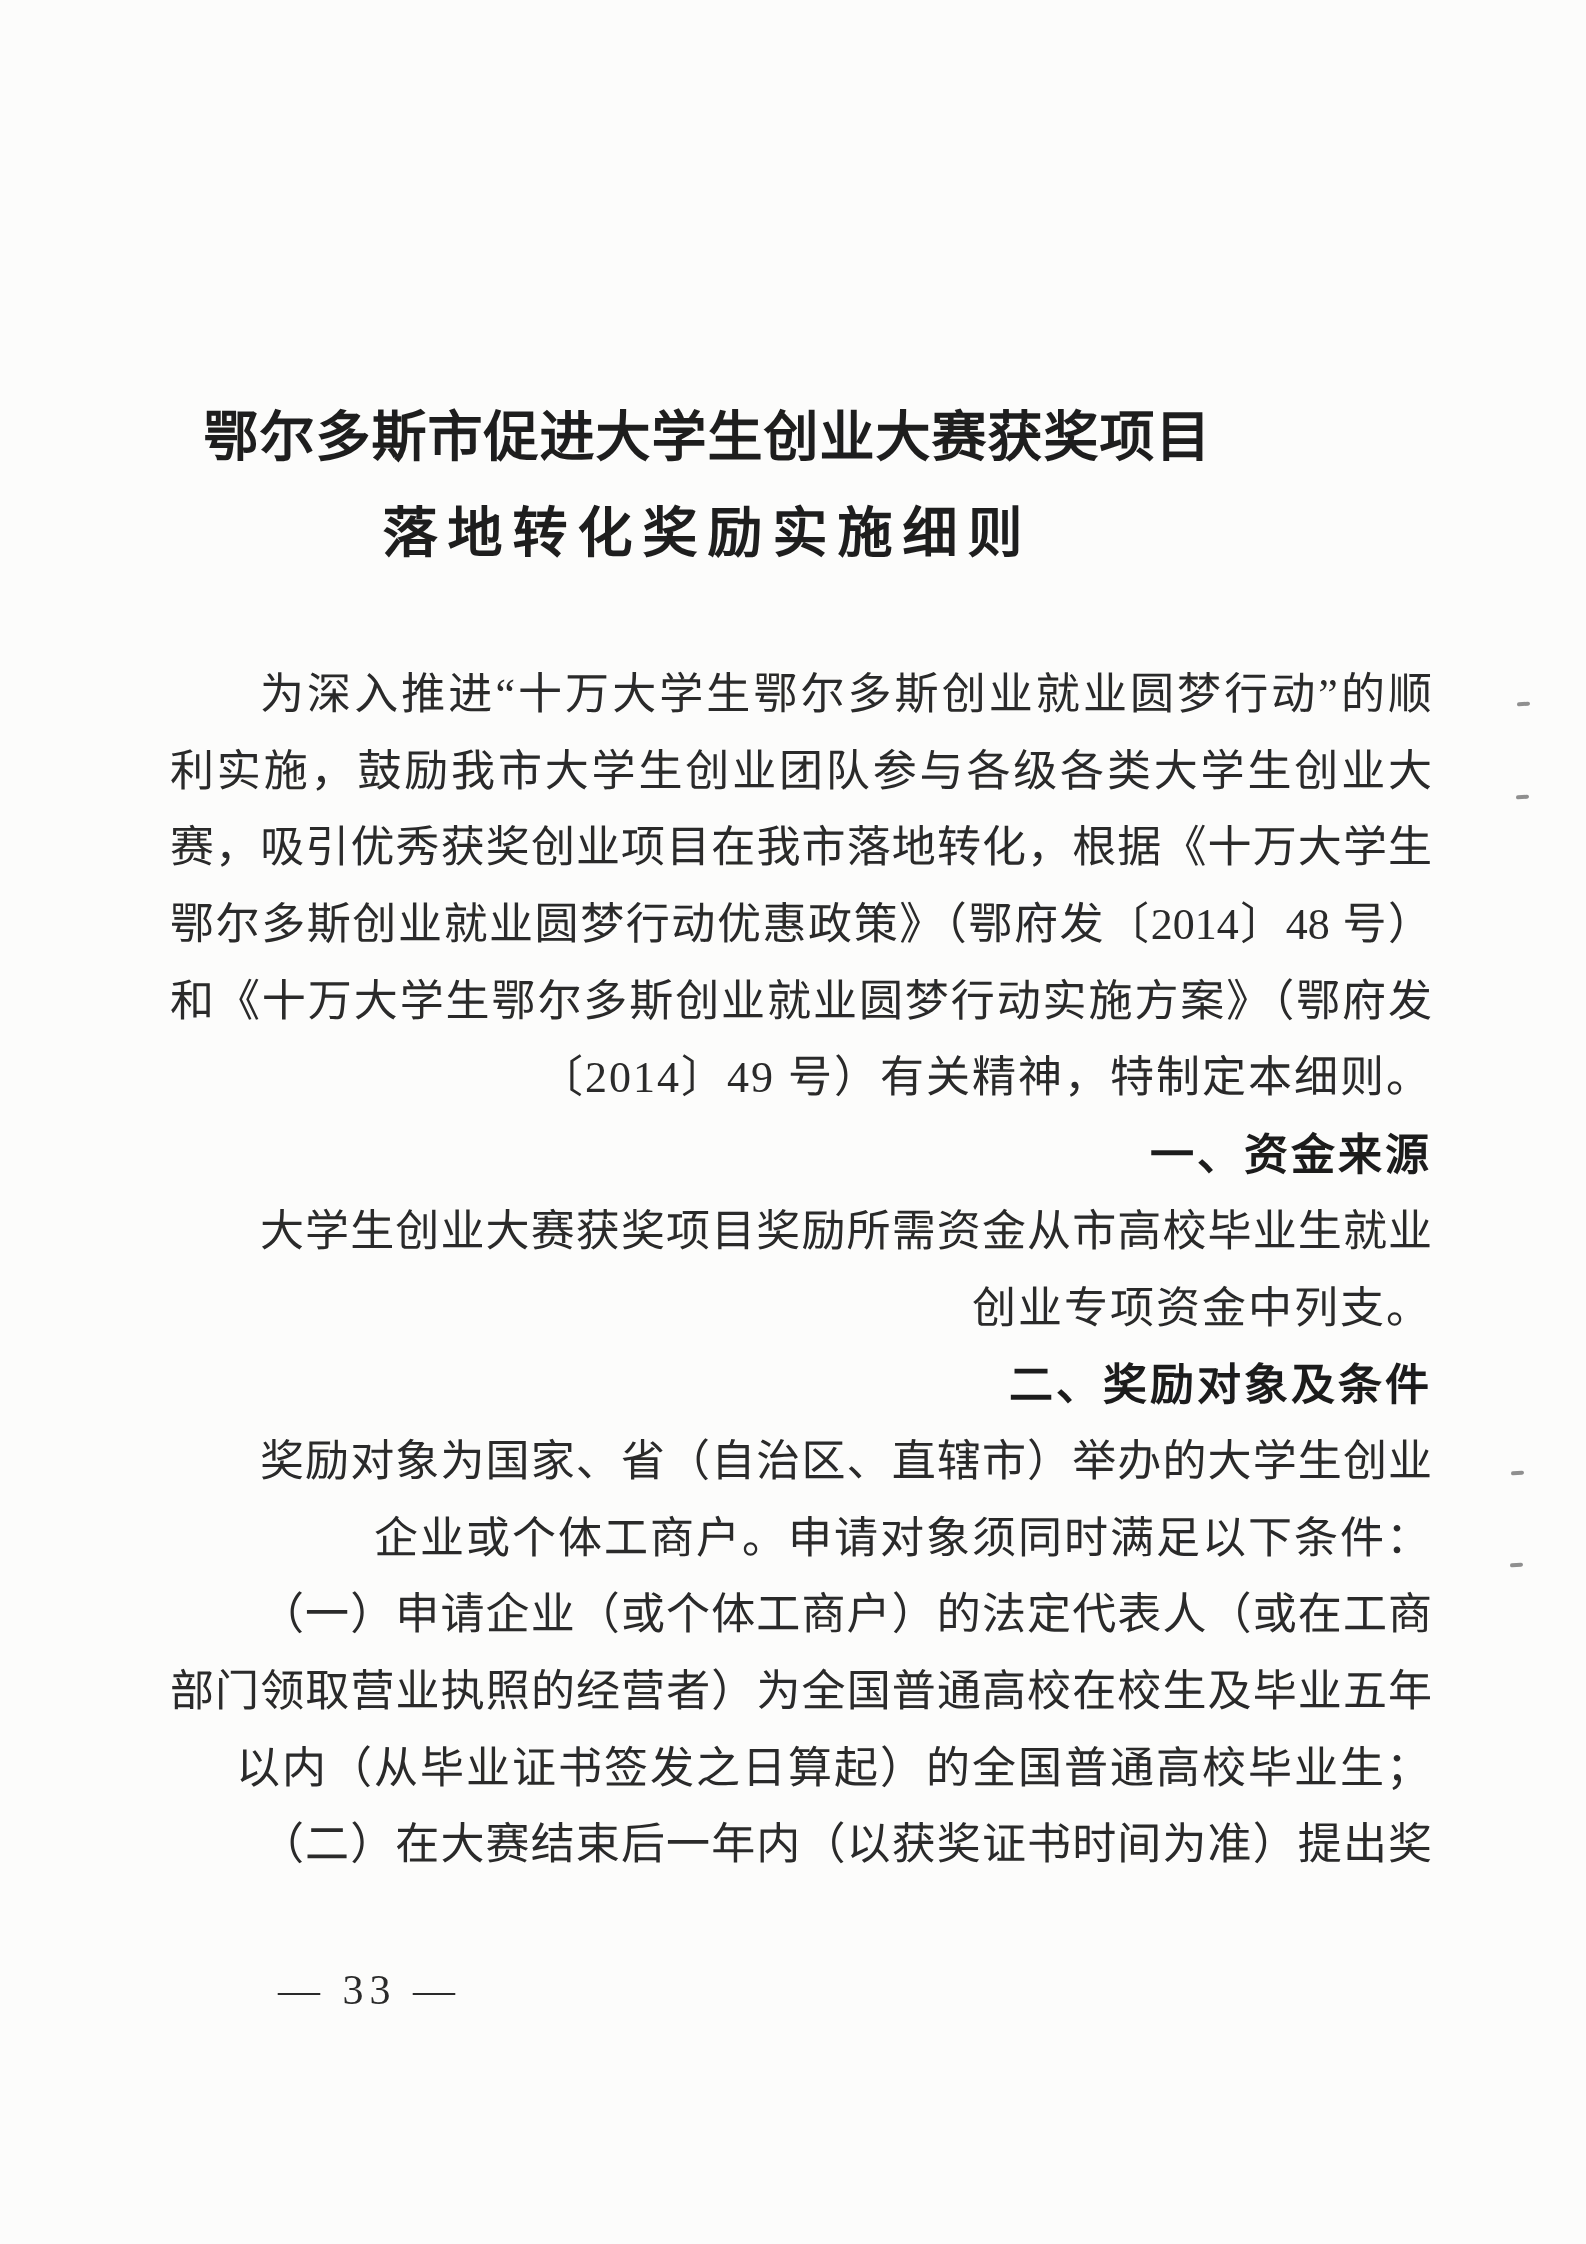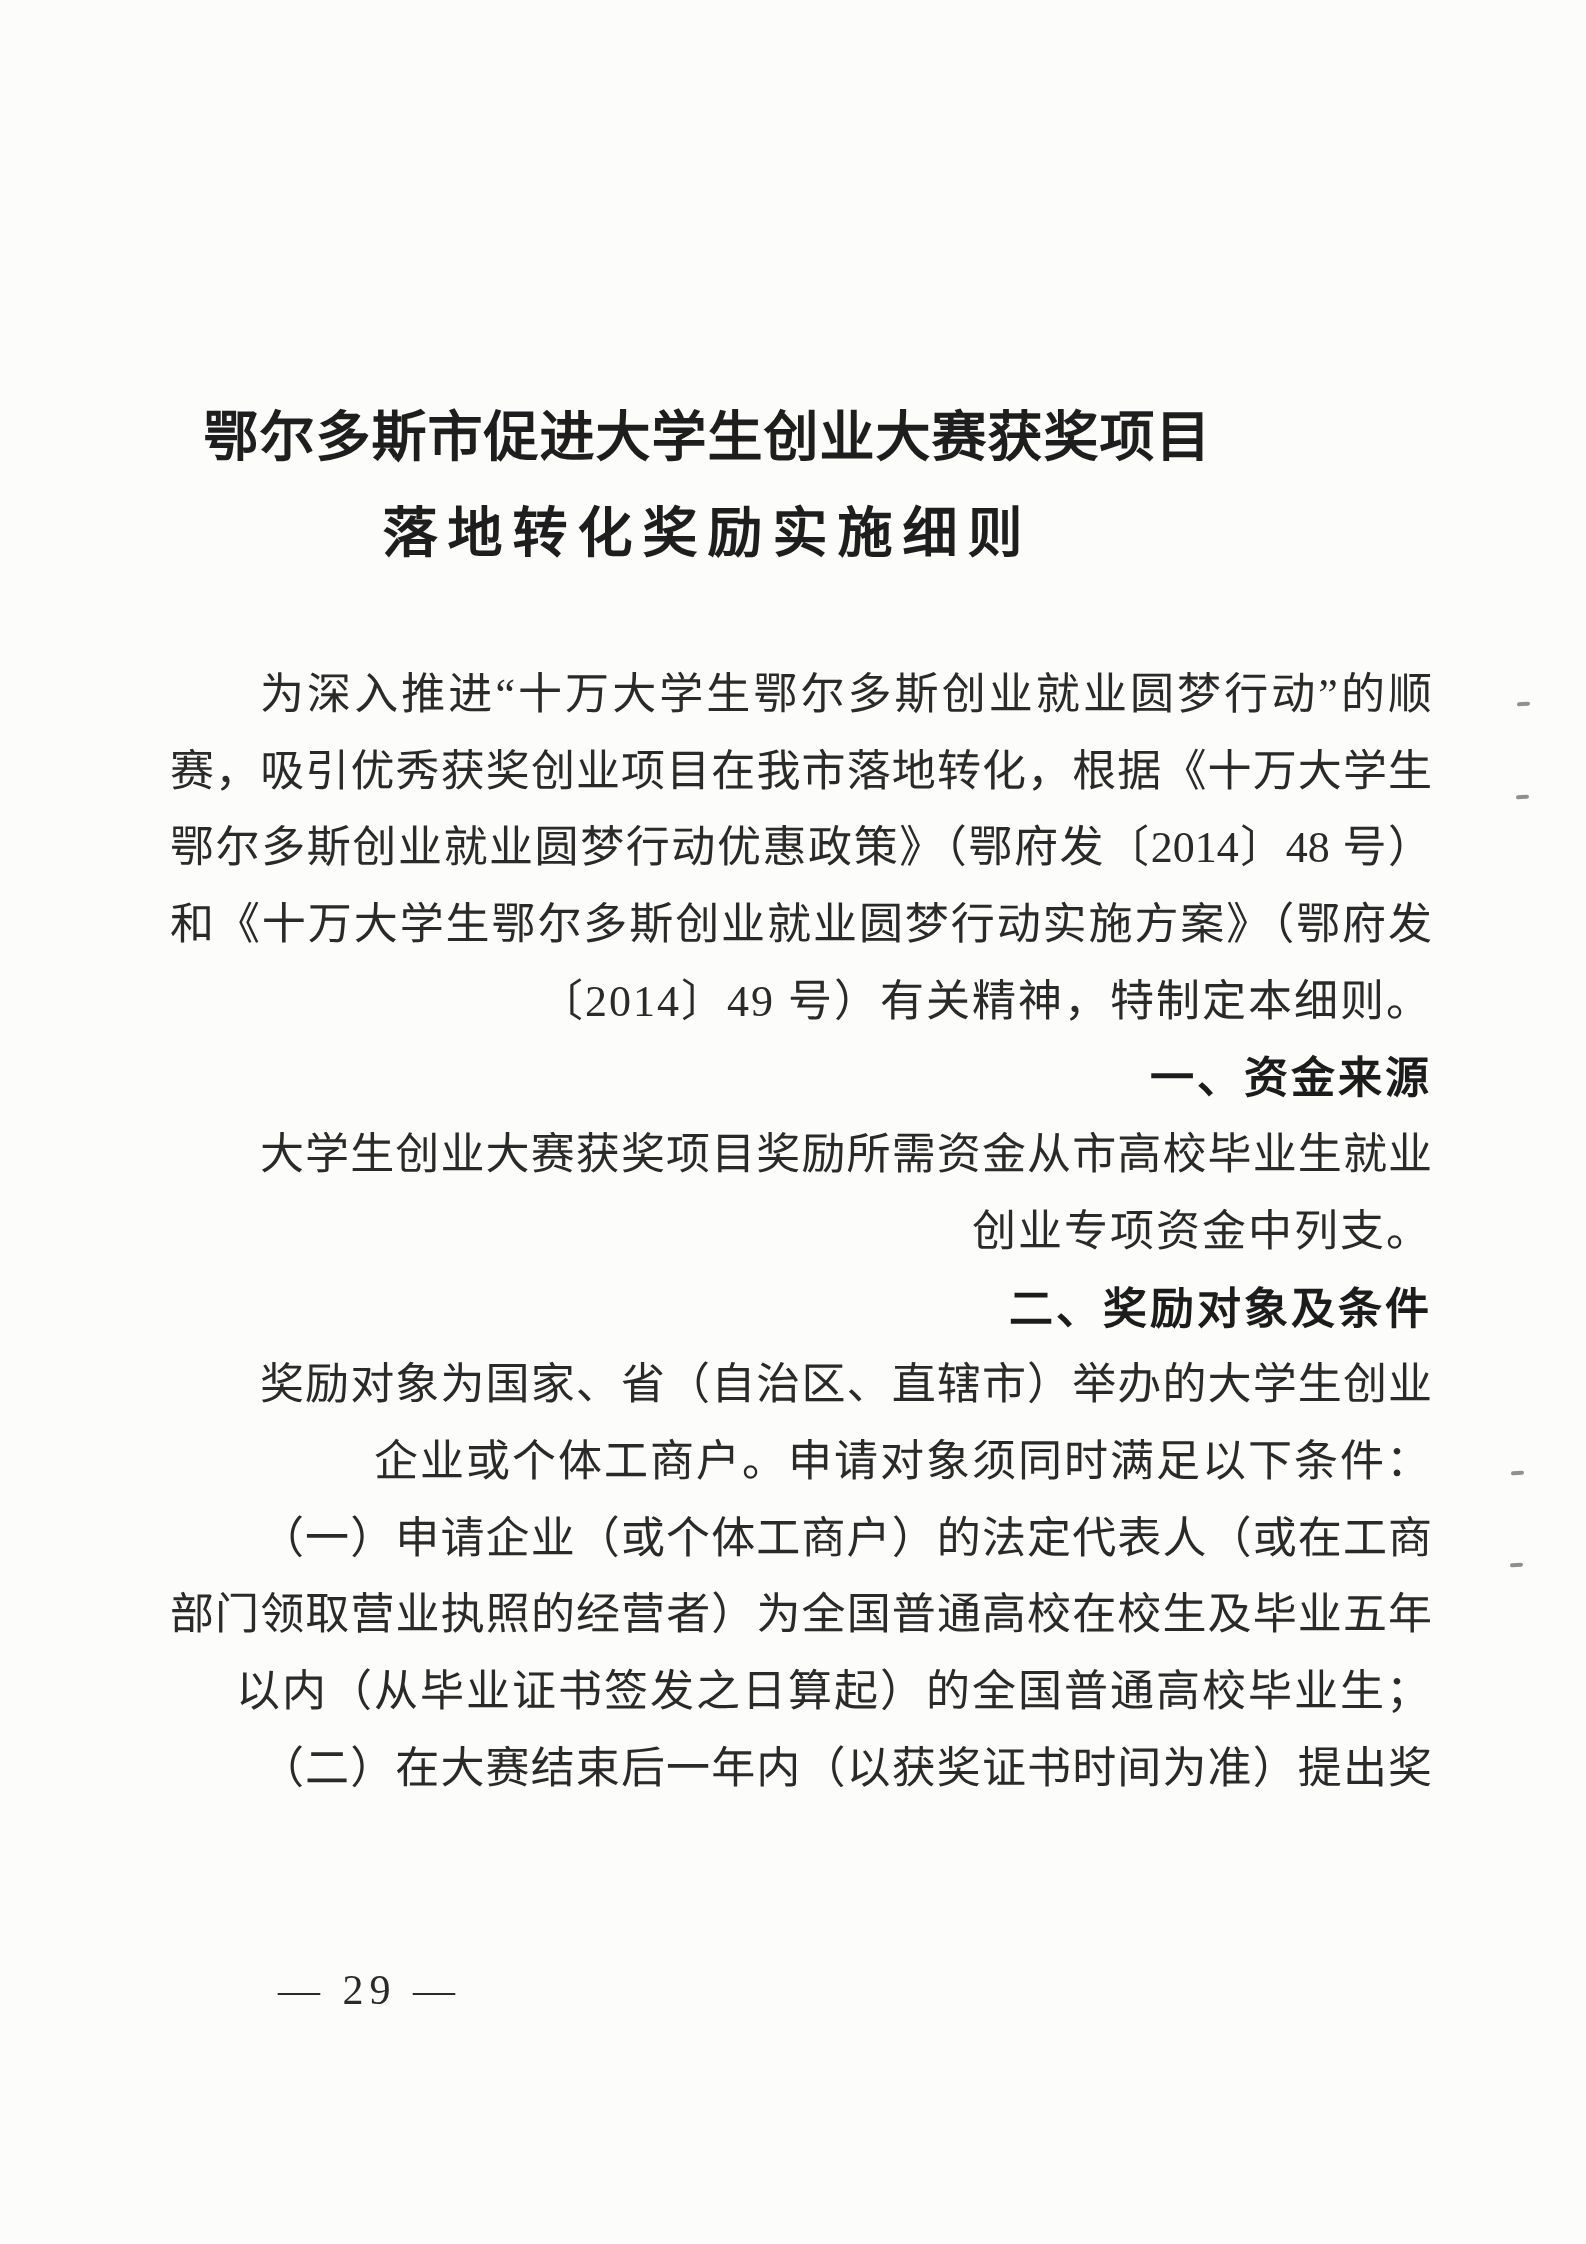--- a/index.html
+++ b/index.html
@@ -97,20 +97,21 @@
 
 <div class="page">
 
   <header class="doc-title">
     <div class="title-line l1">鄂尔多斯市促进大学生创业大赛获奖项目</div>
     <div class="title-line l2">落地转化奖励实施细则</div>
   </header>
 
   <main class="doc-body" id="body-lines">
       <div class="line fill indent">为深入推进“十万大学生鄂尔多斯创业就业圆梦行动”的顺</div>
+      <div class="line fill">利实施，鼓励我市大学生创业团队参与各级各类大学生创业大</div>
       <div class="line fill">赛，吸引优秀获奖创业项目在我市落地转化，根据《十万大学生</div>
       <div class="line fill">鄂尔多斯创业就业圆梦行动优惠政策》（鄂府发〔2014〕48 号）</div>
       <div class="line fill">和《十万大学生鄂尔多斯创业就业圆梦行动实施方案》（鄂府发</div>
       <div class="line">〔2014〕49 号）有关精神，特制定本细则。</div>
       <div class="line indent heading">一、资金来源</div>
       <div class="line fill indent">大学生创业大赛获奖项目奖励所需资金从市高校毕业生就业</div>
       <div class="line">创业专项资金中列支。</div>
       <div class="line indent heading">二、奖励对象及条件</div>
       <div class="line fill indent">奖励对象为国家、省（自治区、直辖市）举办的大学生创业</div>
       <div class="line">企业或个体工商户。申请对象须同时满足以下条件：</div>
@@ -118,15 +119,15 @@
       <div class="line fill">部门领取营业执照的经营者）为全国普通高校在校生及毕业五年</div>
       <div class="line">以内（从毕业证书签发之日算起）的全国普通高校毕业生；</div>
       <div class="line fill indent">（二）在大赛结束后一年内（以获奖证书时间为准）提出奖</div>
     </main>
 
   <span class="scan-dash d1"></span>
   <span class="scan-dash d2"></span>
   <span class="scan-dash d3"></span>
   <span class="scan-dash d4"></span>
 
-  <footer class="page-footer">— 29 —</footer>
+  <footer class="page-footer">— 33 —</footer>
 
 </div>
 
 </body></html>

